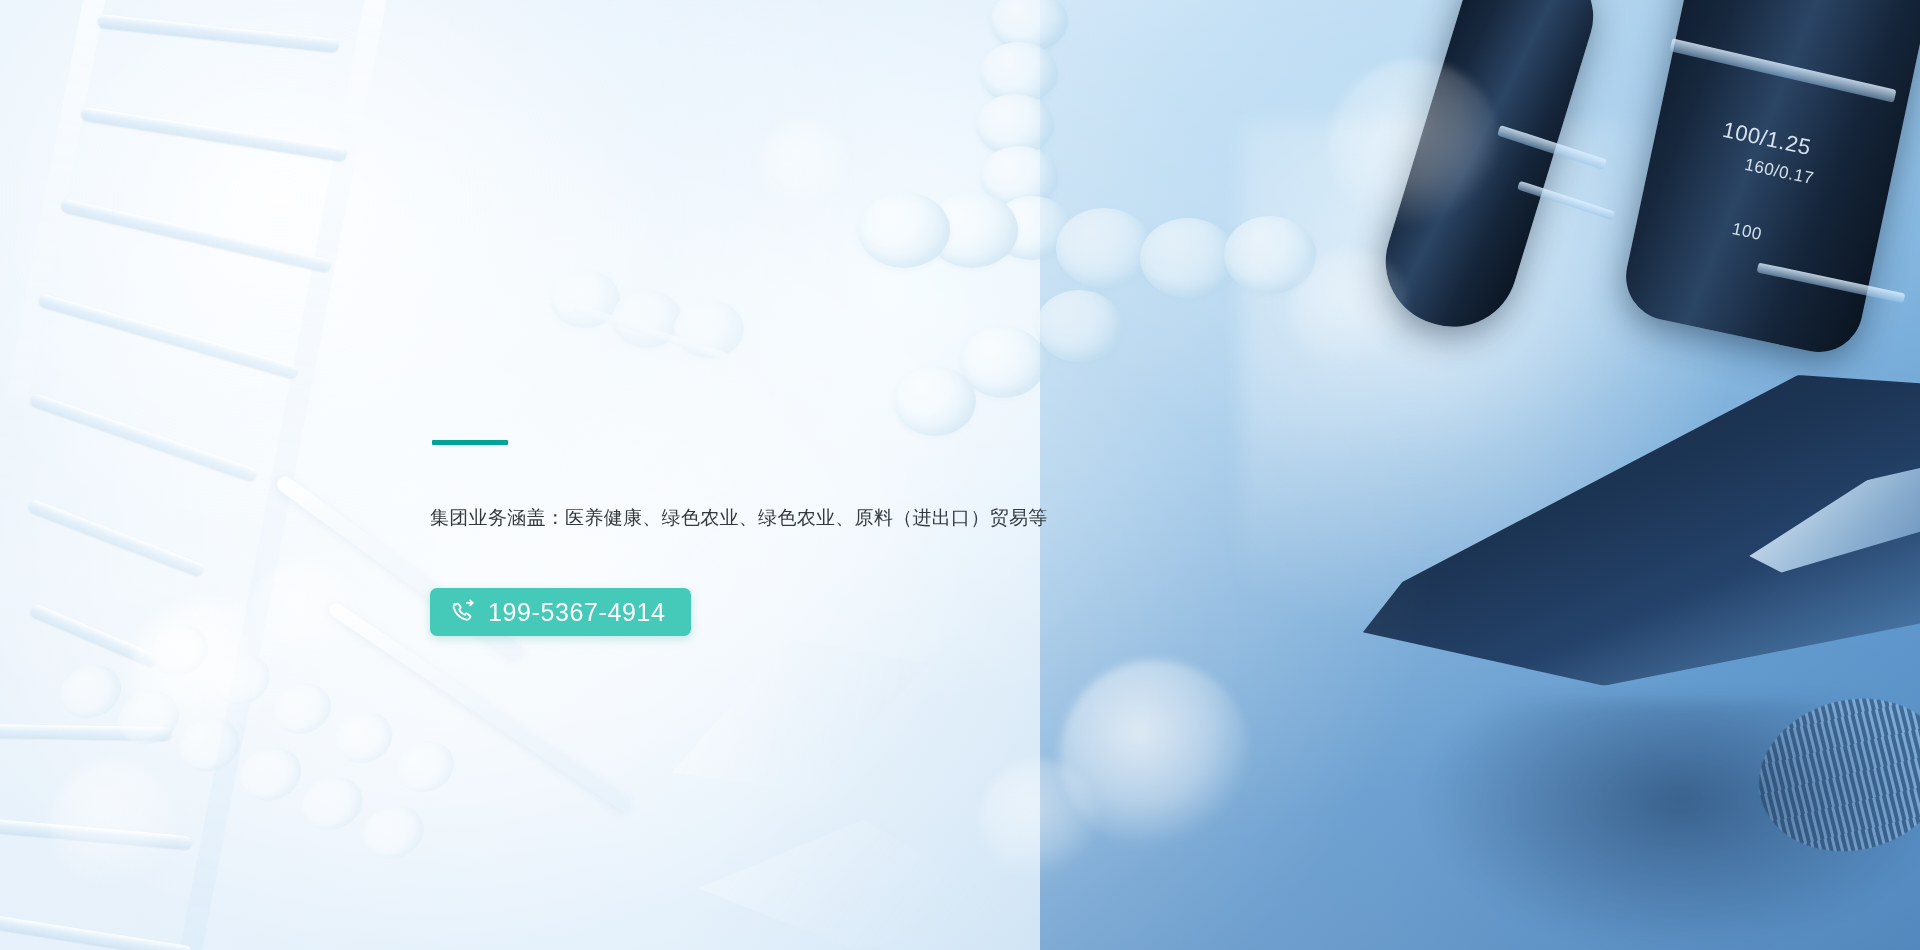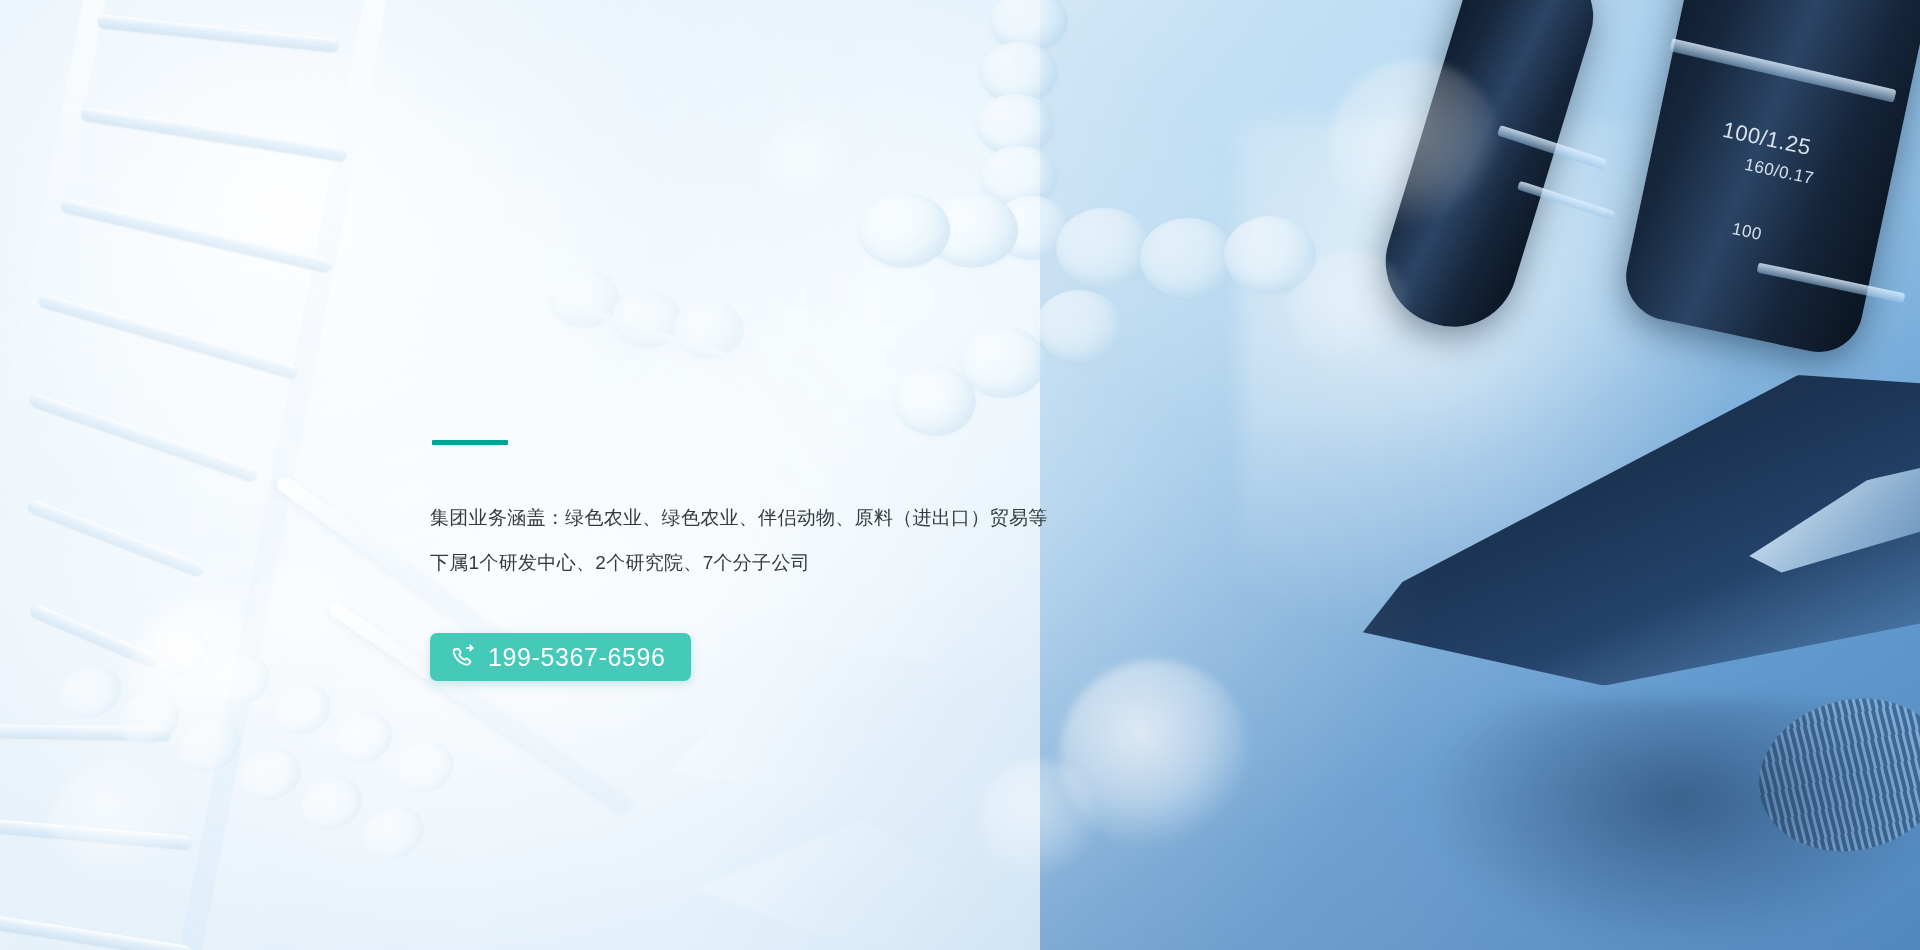--- a/index.html
+++ b/index.html
@@ -326,29 +326,28 @@
   <div class="bokeh" style="left:760px; top:120px; width:90px; height:90px; opacity:0.4;"></div>
 
   <div class="haze"></div>
 
   <div class="content">
 
 
     <div class="divider"></div>
 
     <div class="subtitle">
-      <span class="line">集团业务涵盖：绿色农业、绿色农业、伴侣动物、原料（进出口）贸易等</span>
-      <span class="line">下属1个研发中心、2个研究院、7个分子公司</span>
+      <span class="line">集团业务涵盖：医养健康、绿色农业、绿色农业、原料（进出口）贸易等</span>
     </div>
 
     <button class="phone-btn">
       <span class="phone-icon">
         <svg width="26" height="26" viewBox="0 0 24 24" fill="none" stroke="#ffffff" stroke-width="1.7" stroke-linecap="round" stroke-linejoin="round">
           <path d="M4.2 4.6c-.9 1-1.2 2.3-.8 3.6.9 3 2.5 5.5 4.8 7.5 2 1.8 4.2 2.9 6.6 3.4 1.2.2 2.3-.2 3-1.1l.8-1c.4-.5.3-1.2-.2-1.6l-2.4-1.8c-.5-.4-1.2-.3-1.6.2l-.7.9c-1.6-.6-3-1.6-4.1-3-.5-.7-.9-1.4-1.2-2.1l1-.7c.5-.4.6-1.1.3-1.6L7.9 4.8c-.4-.5-1.1-.6-1.6-.3l-.9.6a2 2 0 0 0-.5.2z"></path>
           <path d="M15.6 3.6h5.2"></path>
           <path d="M18.6 1.3l2.3 2.3-2.3 2.3"></path>
         </svg>
       </span>
-      <span class="phone-number">199-5367-6596</span>
+      <span class="phone-number">199-5367-4914</span>
     </button>
 
   </div>
 </div>
 
 </body></html>

